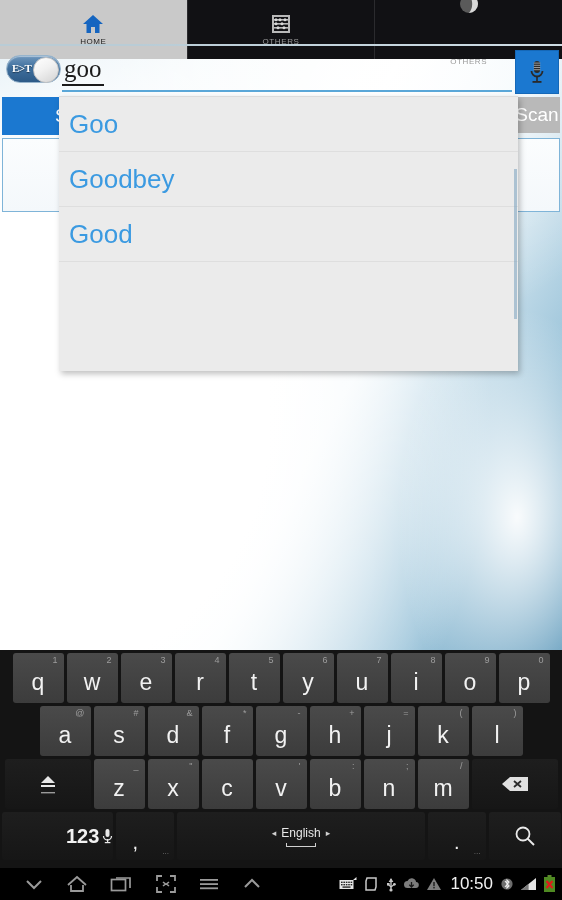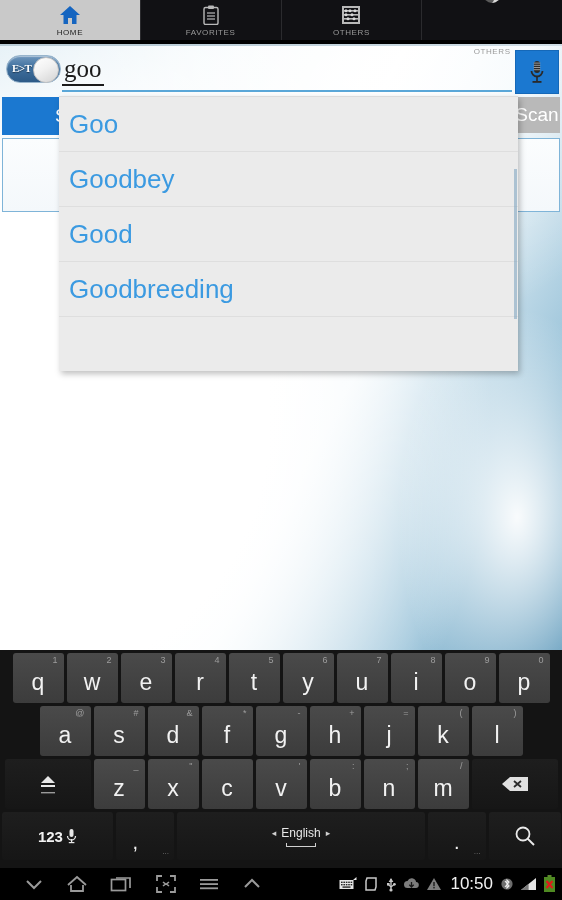--- a/index.html
+++ b/index.html
@@ -42,21 +42,21 @@
     filter: blur(6px); transform: rotate(14deg);
   }
   .streak4 {
     left: 300px; top: -160px; width: 420px; height: 640px;
     border-width: 0 4px 0 0; border-color: transparent rgba(255,255,255,0.55) transparent transparent;
     filter: blur(5px); transform: rotate(-7deg);
   }
 
   
   .tabbar {
-    position: absolute; left: 0; top: 0; width: 562px; height: 40px;
+    position: absolute; left: 0; top: 0; width: 562px; height: 59px;
     background: #111114; display: flex;
   }
   .tab {
     flex: 1; display: flex; flex-direction: column;
     align-items: center; justify-content: center;
     border-right: 1px solid #2b2b2e;
     position: relative;
   }
   .tab:last-child { border-right: none; gap: 40px; }
   .tab.active { background: #c9c9c9; }
@@ -183,21 +183,21 @@
     font-size: 9px; color: #9d9d9d; font-weight: normal;
   }
   .key.w1 { width: 51px; }
   .row2 .key { width: 51px; }
   .row3 .key { width: 51px; }
   .key.fn {
     background: linear-gradient(180deg,#1e1e1e 0%, #161616 100%);
   }
   .key.shift { width: 86px; }
   .key.back { width: 86px; }
-  .key.num { width: 112px; height: 48px; font-size: 15px; font-weight: bold; }
+  .key.num { width: 112px; height: 48px; font-size: 20px; font-weight: bold; justify-content: flex-end; }
   .key.comma { width: 58px; height: 48px; }
   .key.space { width: 248px; height: 48px; font-size: 12px; }
   .key.period { width: 58px; height: 48px; }
   .key.go { width: 72px; height: 48px; }
   .key .subdots {
     position: absolute; bottom: 3px; right: 5px; font-size: 7px; color: #6f6f6f;
   }
   .key .biglet { font-size: 23px; position: relative; top: 4px; }
   .space-lang { display: flex; flex-direction: column; align-items: center; }
   .space-bar-mark {
@@ -235,32 +235,20 @@
   </div>
 
   <div class="tabbar">
     <div class="tab active">
       <span class="tab-icon">
         <svg width="22" height="20" viewBox="0 0 22 20">
             <path d="M11 1 L21 10 L17.5 10 L17.5 19 L13 19 L13 13 L9 13 L9 19 L4.5 19 L4.5 10 L1 10 Z" fill="#1565c0"></path>
           </svg>
       </span>
       <span class="tab-label">HOME</span>
-    </div>
-    <div class="tab">
-      <span class="tab-icon">
-        <svg width="16" height="20" viewBox="0 0 16 20">
-          <rect x="1" y="2.5" width="14" height="17" rx="1.5" fill="none" stroke="#b9b9b9" stroke-width="1.4"></rect>
-          <rect x="5" y="0.5" width="6" height="3.5" rx="1" fill="#b9b9b9"></rect>
-          <line x1="4" y1="8" x2="12" y2="8" stroke="#b9b9b9" stroke-width="1.2"></line>
-          <line x1="4" y1="11" x2="12" y2="11" stroke="#b9b9b9" stroke-width="1.2"></line>
-          <line x1="4" y1="14" x2="12" y2="14" stroke="#b9b9b9" stroke-width="1.2"></line>
-        </svg>
-      </span>
-      <span class="tab-label">FAVORITES</span>
     </div>
     <div class="tab">
       <span class="tab-icon">
         <svg width="22" height="20" viewBox="0 0 22 20">
           <rect x="2" y="1" width="2" height="18" fill="#b9b9b9"></rect>
           <rect x="18" y="1" width="2" height="18" fill="#b9b9b9"></rect>
           <rect x="2" y="1" width="18" height="2" fill="#b9b9b9"></rect>
           <rect x="2" y="17" width="18" height="2" fill="#b9b9b9"></rect>
           <rect x="4" y="5" width="14" height="1.6" fill="#b9b9b9"></rect>
           <rect x="4" y="9" width="14" height="1.6" fill="#b9b9b9"></rect>
@@ -316,21 +304,20 @@
   <div class="btn-row">
     <div class="btn-search">Search</div>
     <div class="btn-scan">Scan</div>
   </div>
   <div class="result-box"></div>
 
   <div class="dropdown">
     <div class="dd-item">Goo</div>
     <div class="dd-item">Goodbey</div>
     <div class="dd-item">Good</div>
-    <div class="dd-item">Goodbreeding</div>
     <div class="dd-scroll"></div>
   </div>
 
   <div class="keyboard">
 
     <div class="kb-row row1">
       <div class="key w1">
           <span class="alt">1</span>
           <span class="biglet">q</span>
         </div>

